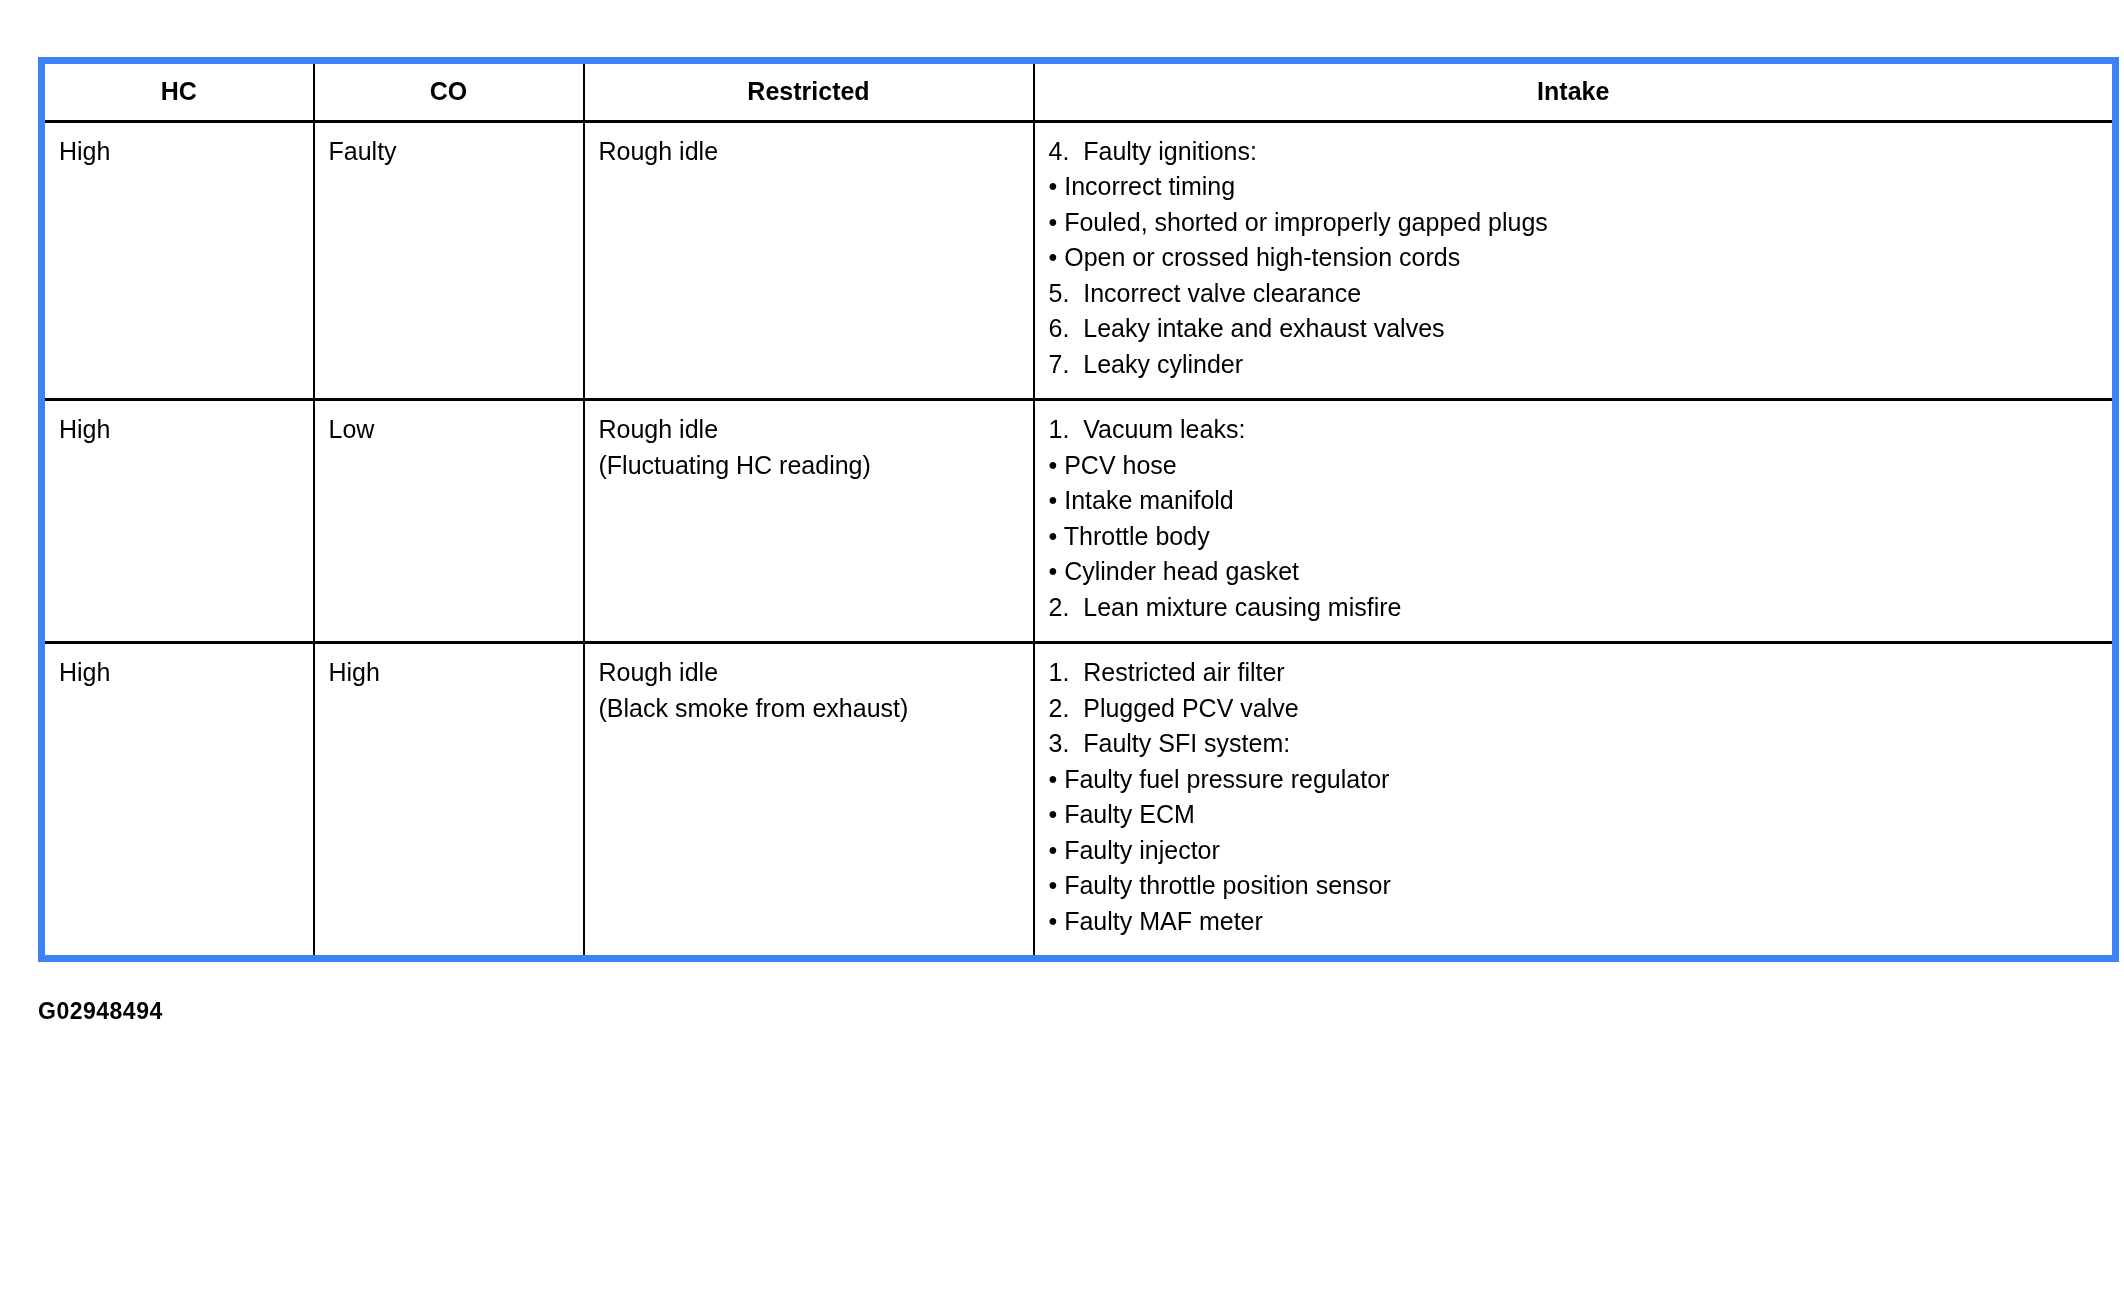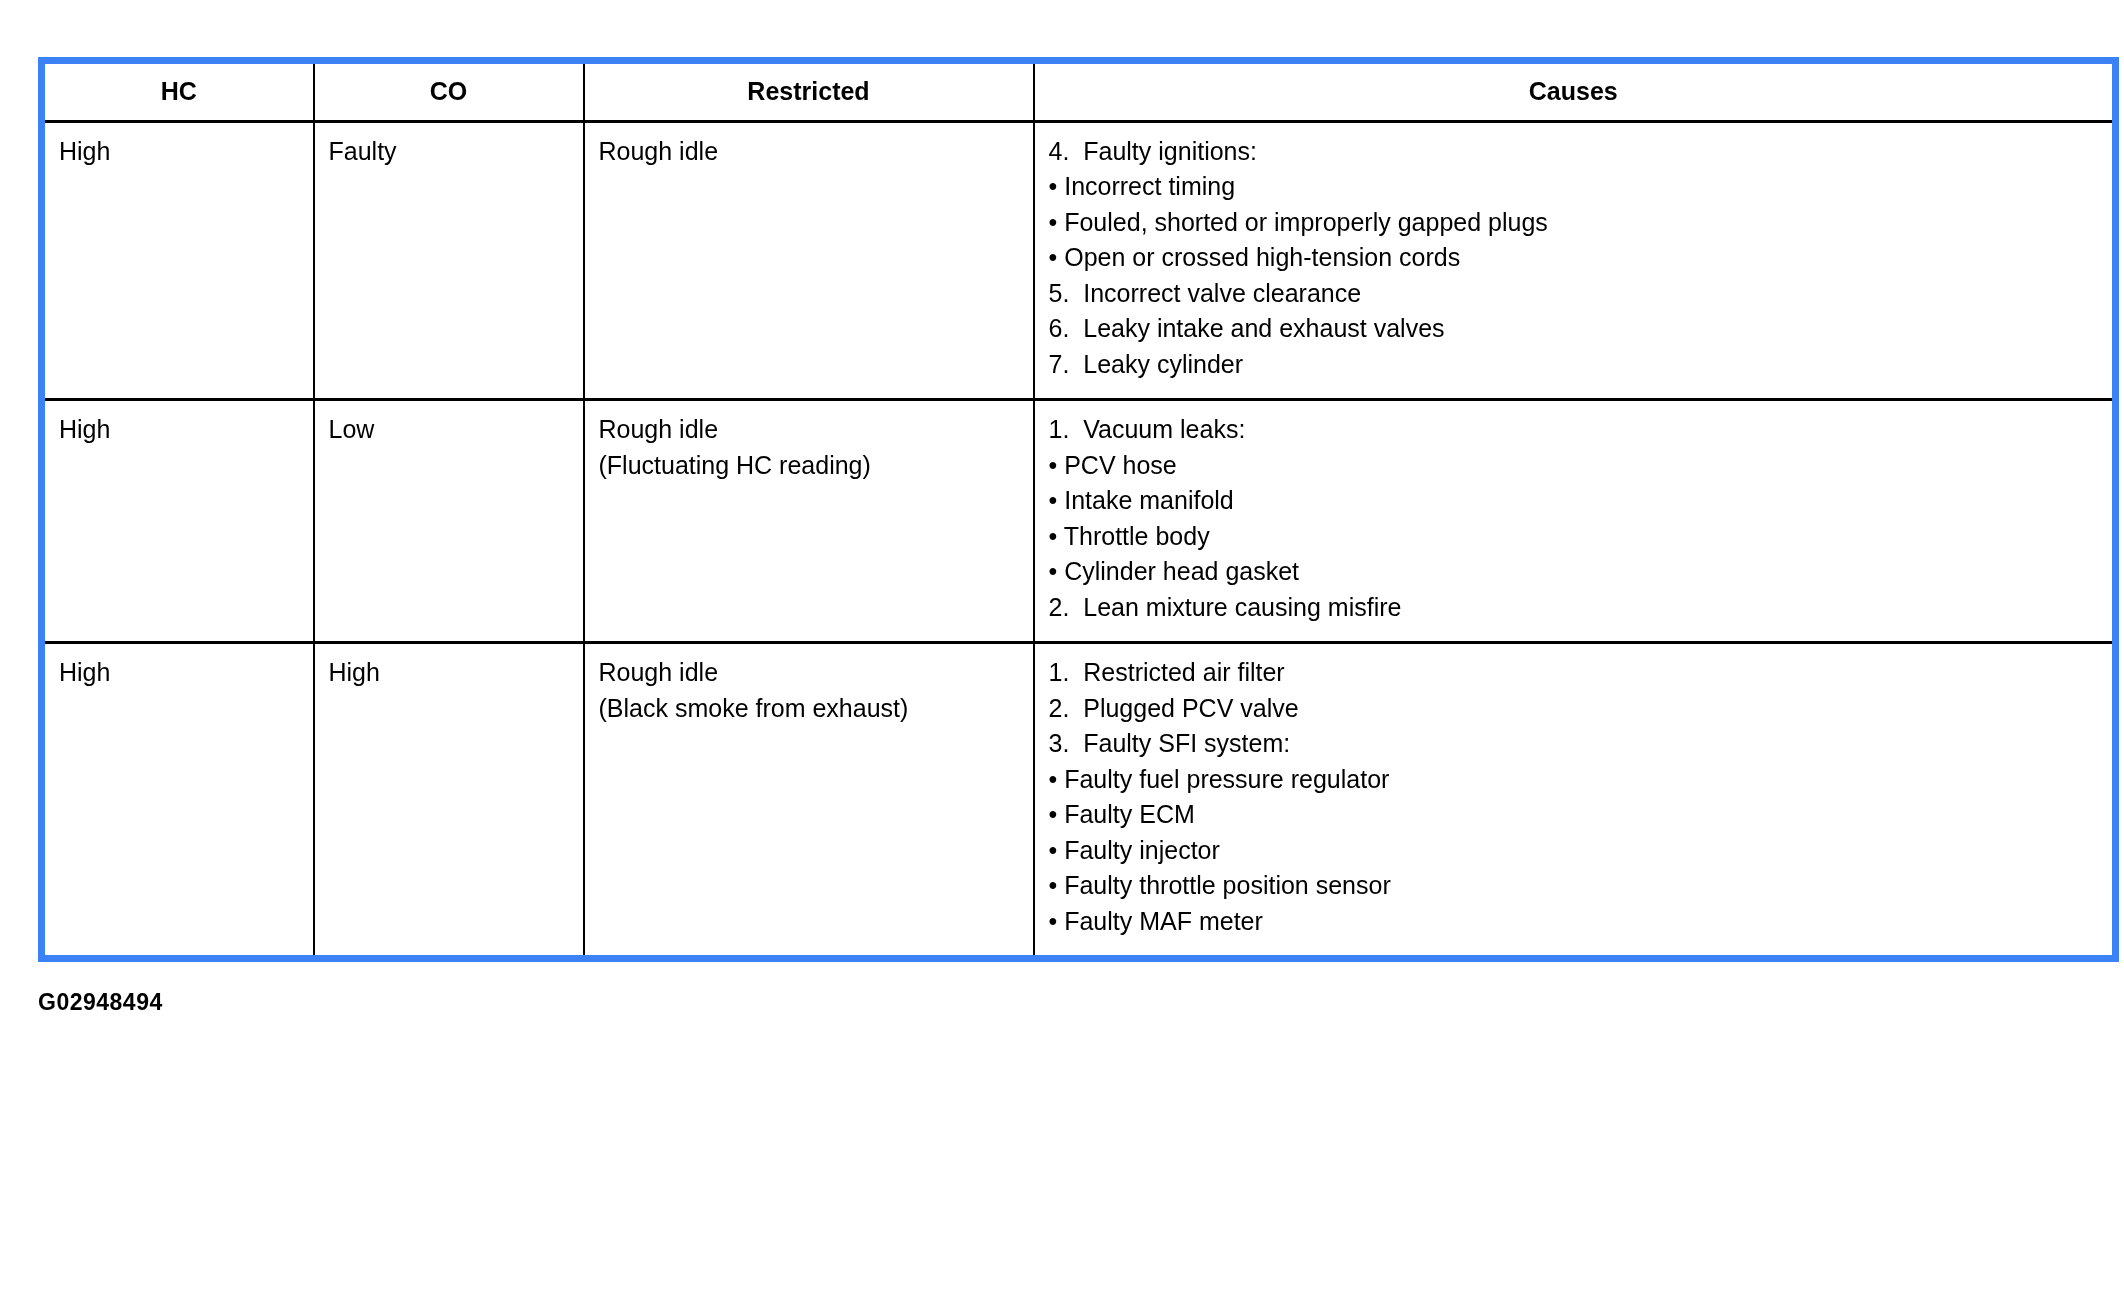--- a/index.html
+++ b/index.html
@@ -36,42 +36,42 @@
     font-weight: bold;
     text-align: center;
     padding: 10px 8px;
     height: 52px;
     vertical-align: middle;
   }
   table.diag td {
     padding: 11px 3px 16px 14px;
   }
   .caption {
-    margin-top: 27px;
+    margin-top: 36px;
     font-size: 23px;
     font-weight: bold;
     letter-spacing: 0.5px;
   }
 </style>
 </head>
 <body>
 
 <table class="diag">
   <colgroup>
     <col style="width:272px">
     <col style="width:270px">
     <col style="width:450px">
     <col style="width:1082px">
   </colgroup>
   <thead>
     <tr>
       <th>HC</th>
       <th>CO</th>
       <th>Restricted</th>
-      <th>Causes</th>
+      <th>Intake</th>
     </tr>
   </thead>
   <tbody>
     <tr>
       <td>High</td>
       <td>Faulty</td>
       <td>Rough idle</td>
       <td>4.  Faulty ignitions:
 • Incorrect timing
 • Fouled, shorted or improperly gapped plugs

